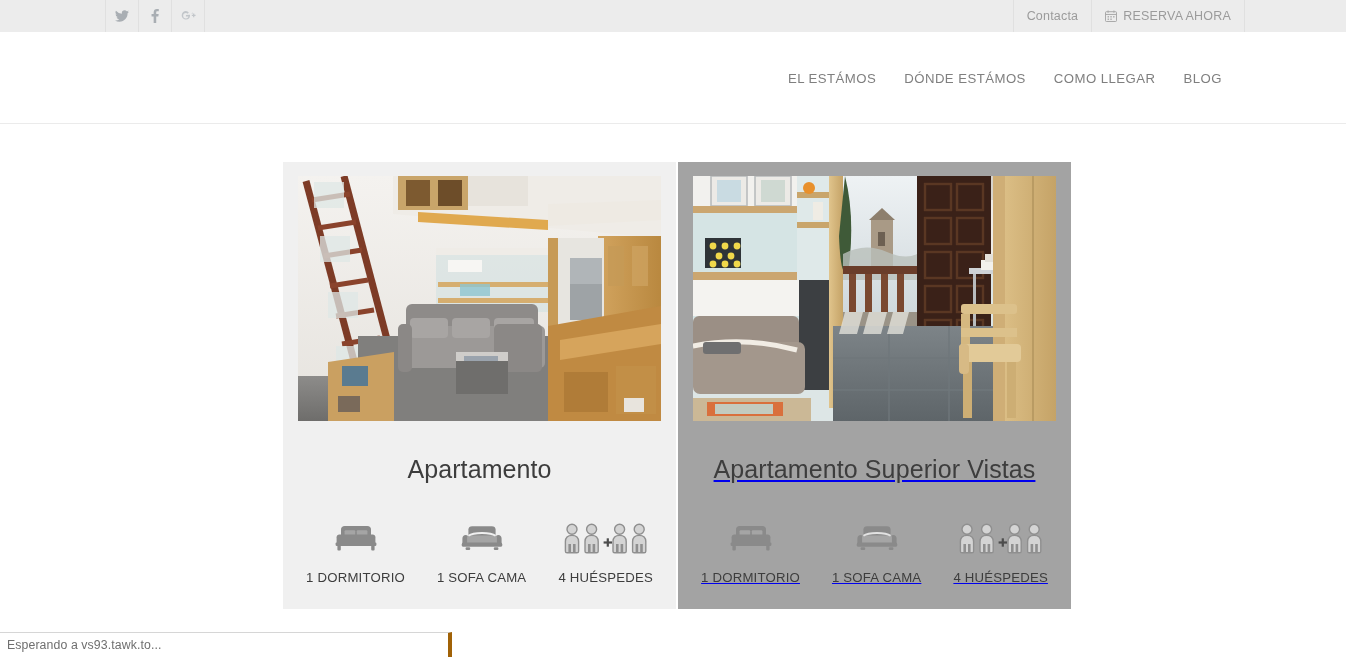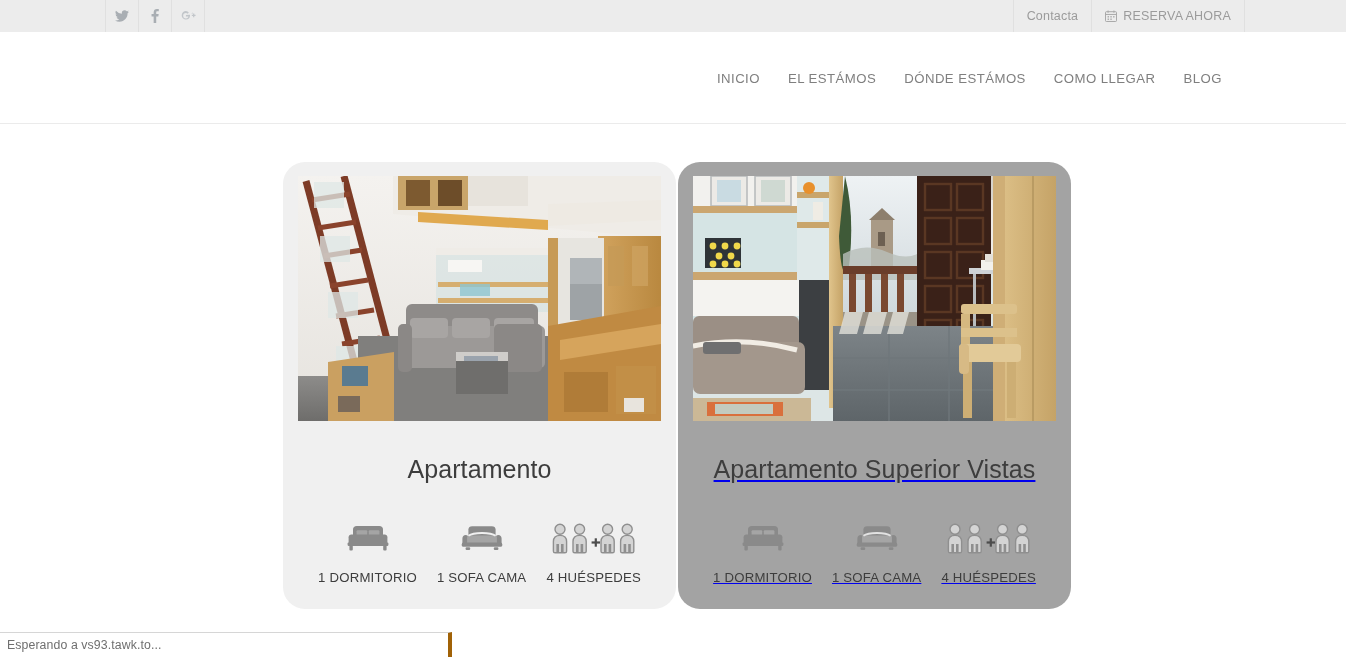--- a/index.html
+++ b/index.html
@@ -198,21 +198,20 @@
     gap: 2px;
   }
 
   .card {
     width: 393px;
     padding: 14px 14px 0 14px;
     display: flex;
     flex-direction: column;
     align-items: center;
     text-decoration: none;
-    border-radius: 22px;
   }
   .card-1 { background: #f0f0f0; }
   .card-2 { background: #e2e2e2; }
 
   .card-photo {
     width: 363px;
     height: 245px;
     overflow: hidden;
     position: relative;
     background: #c9c3bb;
@@ -227,21 +226,21 @@
     letter-spacing: .1px;
     text-align: center;
     line-height: 1.2;
   }
 
   .features {
     margin-top: 34px;
     display: flex;
     align-items: flex-start;
     justify-content: space-between;
-    gap: 0;
+    gap: 12px;
     padding-bottom: 24px;
   }
   .feature {
     display: flex;
     flex-direction: column;
     align-items: center;
     padding: 0 10px;
   }
   .feature-icon {
     height: 42px;
@@ -324,23 +323,20 @@
         <span>RESERVA AHORA</span>
       </a>
     </div>
   </div>
 
   <div class="header">
 
 
     <nav class="nav">
       <a href="#" class="nav-item">
-          <span>INICIO</span>
-        </a>
-      <a href="#" class="nav-item">
           <span>EL ESTÁMOS</span>
         </a>
       <a href="#" class="nav-item">
           <span>DÓNDE ESTÁMOS</span>
         </a>
       <a href="#" class="nav-item">
           <span>COMO LLEGAR</span>
         </a>
       <a href="#" class="nav-item">
           <span>BLOG</span>

